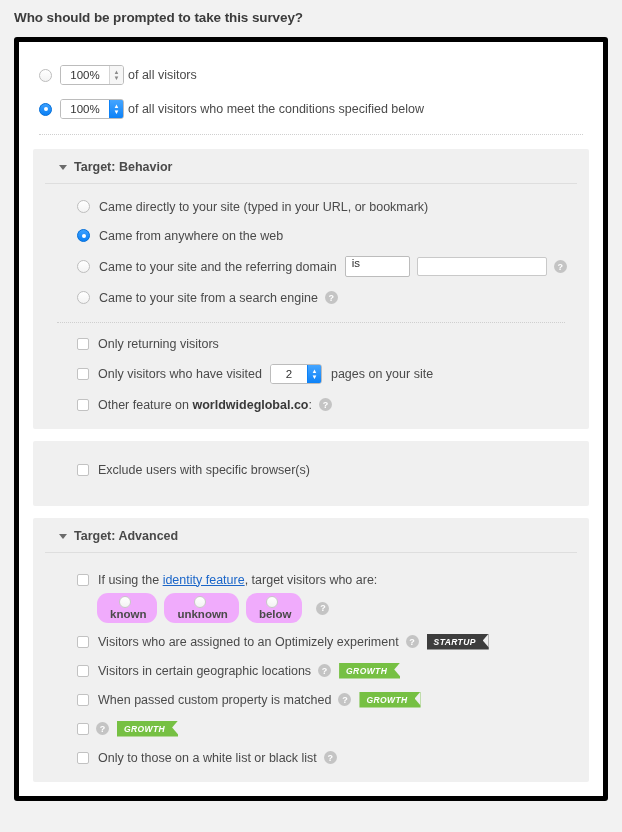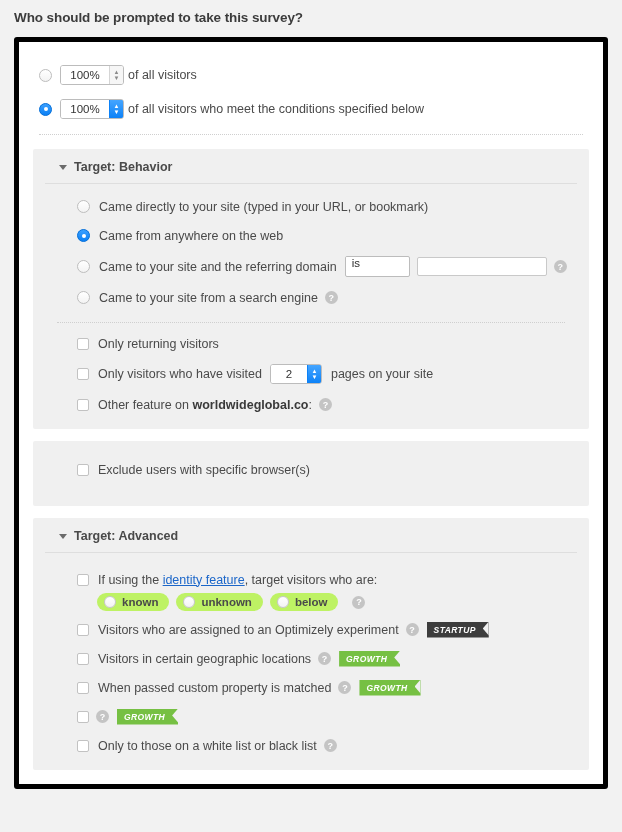--- a/index.html
+++ b/index.html
@@ -254,24 +254,25 @@
 
   
   .pill-row {
     display: flex;
     align-items: center;
     padding: 3px 0 4px 64px;
   }
   .pill {
     display: inline-flex;
     align-items: center;
-    background: #bef264;
+    background: #f0abfc;
     border-radius: 11px;
     padding: 3px 11px 3px 7px;
     margin-right: 7px;
+    flex-direction: column;
   }
   .pill .plabel {
     margin-left: 6px;
     font-size: 11.5px;
     font-weight: bold;
     color: #4a4a4a;
   }
   .pill .radio {
     width: 12px;
     height: 12px;

